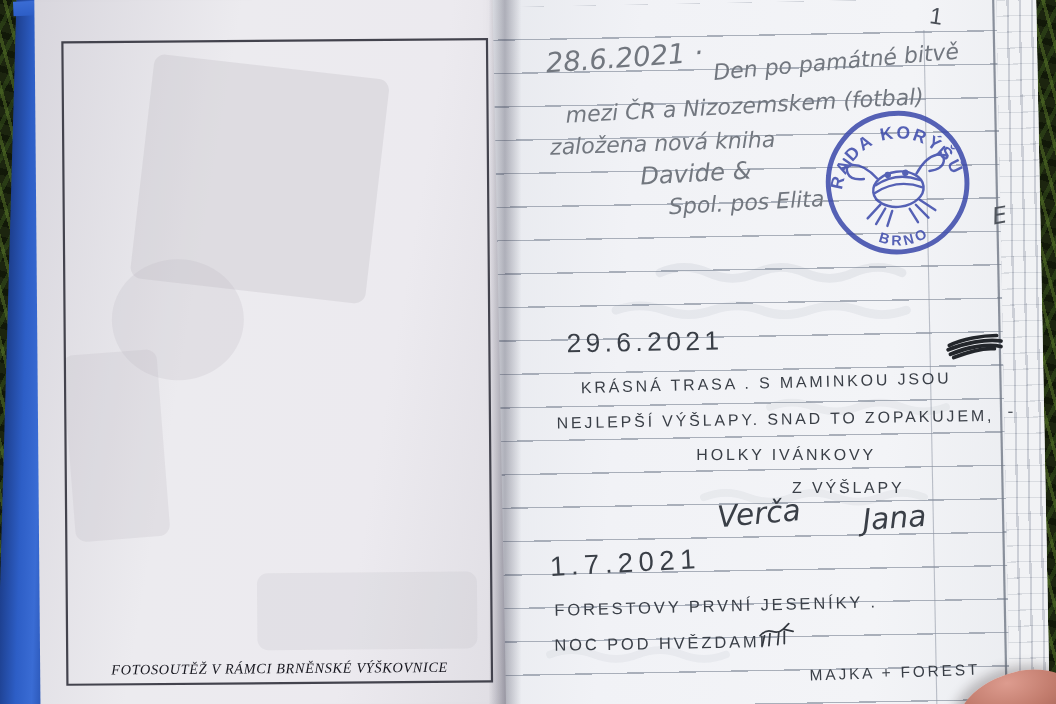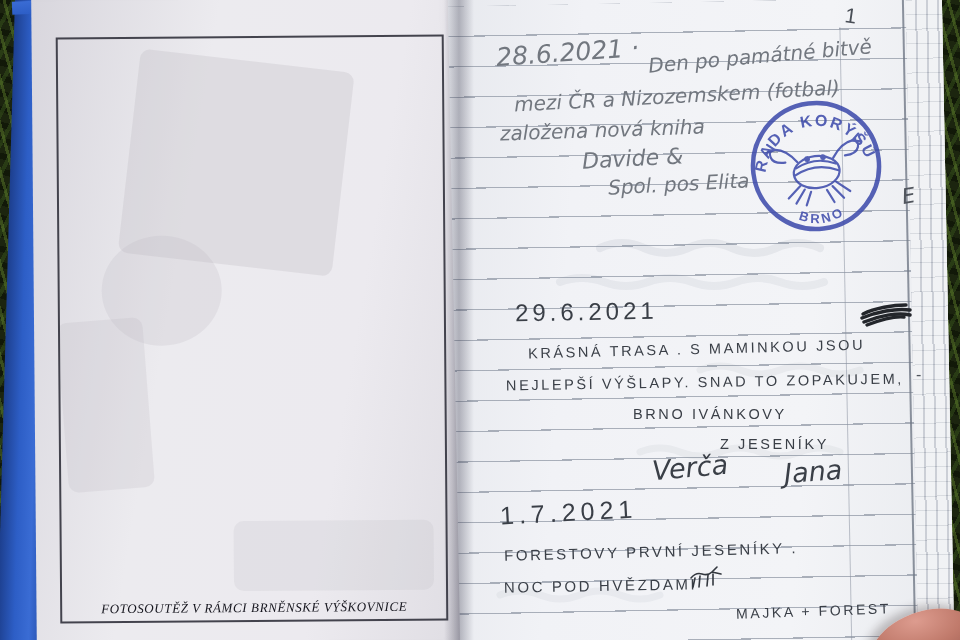--- a/index.html
+++ b/index.html
@@ -125,22 +125,22 @@
   <div class="hw hw-script pen-light" style="left:496px;top:38px;font-size:25px;transform:rotate(-4deg);">28.6.2021 ·</div>
   <div class="hw hw-script pen-light" style="left:648px;top:44px;font-size:20px;transform:rotate(-5deg);">Den po památné bitvě</div>
   <div class="hw hw-script pen-light" style="left:514px;top:84px;font-size:20px;transform:rotate(-3deg);">mezi ČR a Nizozemskem (fotbal)</div>
   <div class="hw hw-script pen-light" style="left:500px;top:118px;font-size:20px;transform:rotate(-2deg);">založena nová kniha</div>
   <div class="hw hw-script pen-light" style="left:582px;top:146px;font-size:22px;transform:rotate(-3deg);">Davide &amp;</div>
   <div class="hw hw-script pen-light" style="left:608px;top:172px;font-size:20px;transform:rotate(-3deg);">Spol. pos Elita</div>
 
   <div class="hw hw-caps" style="left:515px;top:298px;font-size:24px;letter-spacing:4px;transform:rotate(-1deg);">29.6.2021</div>
   <div class="hw hw-caps" style="left:528px;top:341px;font-size:14.5px;transform:rotate(-1.5deg);">KRÁSNÁ TRASA . S MAMINKOU JSOU</div>
   <div class="hw hw-caps" style="left:506px;top:374px;font-size:14.5px;transform:rotate(-1deg);">NEJLEPŠÍ VÝŠLAPY. SNAD TO ZOPAKUJEM,</div>
-  <div class="hw hw-caps" style="left:633px;top:406px;font-size:14.5px;">BRNO IVÁNKOVY</div>
-  <div class="hw hw-caps" style="left:720px;top:436px;font-size:14.5px;">Z JESENÍKY</div>
+  <div class="hw hw-caps" style="left:633px;top:406px;font-size:14.5px;">HOLKY IVÁNKOVY</div>
+  <div class="hw hw-caps" style="left:720px;top:436px;font-size:14.5px;">Z VÝŠLAPY</div>
   <div class="hw hw-script" style="left:652px;top:452px;font-size:27px;transform:rotate(-5deg);">Verča</div>
   <div class="hw hw-script" style="left:784px;top:456px;font-size:27px;transform:rotate(-4deg);">Jana</div>
 
   <div class="hw hw-caps" style="left:500px;top:498px;font-size:25px;letter-spacing:5px;transform:rotate(-3deg);">1.7.2021</div>
   <div class="hw hw-caps" style="left:504px;top:543px;font-size:15px;transform:rotate(-1.5deg);">FORESTOVY PRVNÍ JESENÍKY .</div>
   <div class="hw hw-caps" style="left:504px;top:577px;font-size:15px;transform:rotate(-1deg);">NOC POD HVĚZDAMI</div>
   <div class="hw hw-caps" style="left:736px;top:603px;font-size:14px;transform:rotate(-2deg);">MAJKA + FOREST</div>
 
   <svg class="doodle" width="40" height="28" viewBox="0 0 40 28">
     <g fill="none" stroke="#33383f" stroke-width="1.6" stroke-linecap="round">

